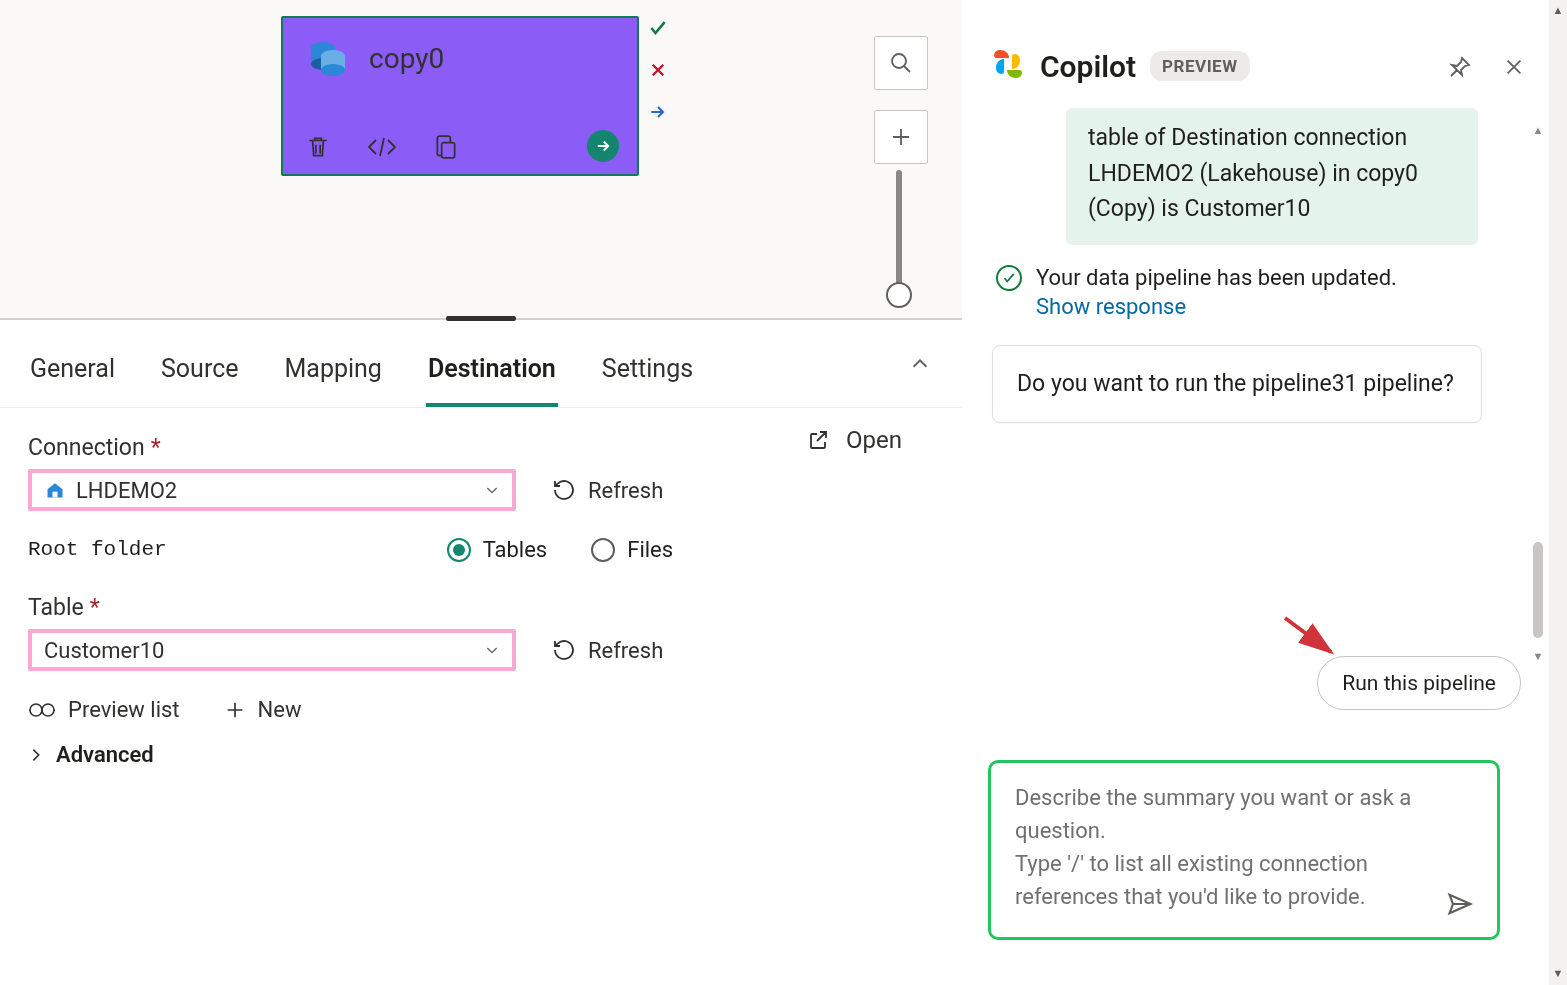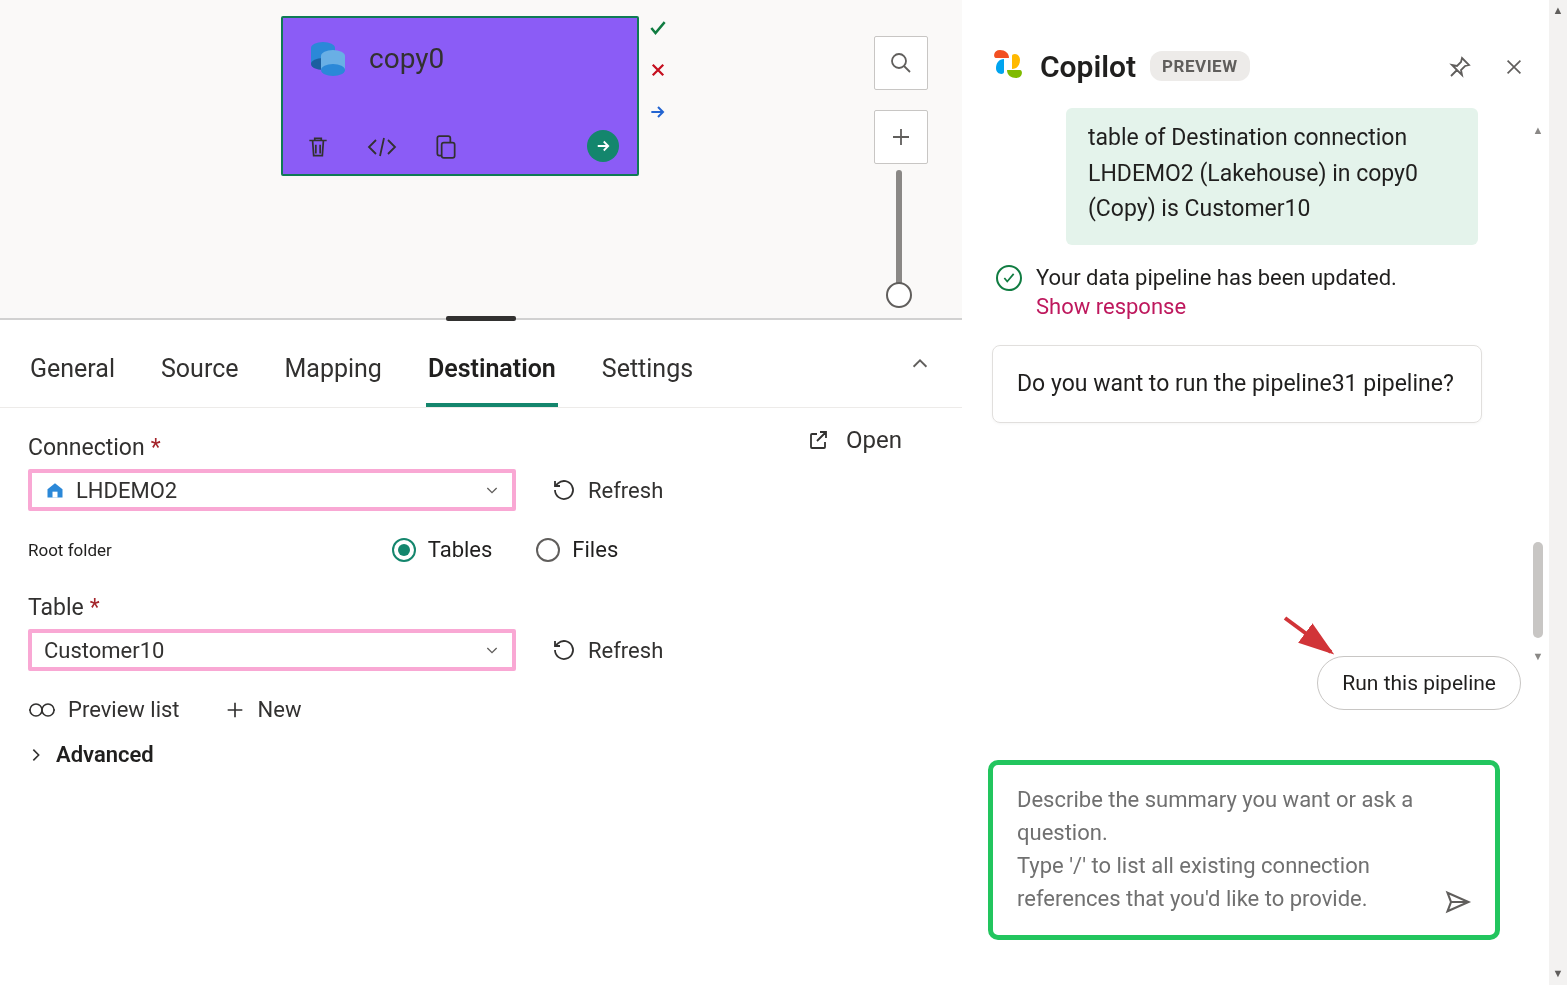--- a/index.html
+++ b/index.html
@@ -262,21 +262,21 @@
   }
 
   
   .root-row {
     display: flex;
     align-items: center;
     gap: 80px;
     margin-top: 10px;
     margin-bottom: 32px;
   }
-  .root-label { font-size: 17px; }
+  .root-label { font-size: 21px; font-family: Liberation Mono, monospace; }
   .radio-group {
     display: flex;
     gap: 44px;
     margin-left: 200px;
   }
   .radio {
     display: inline-flex;
     align-items: center;
     gap: 12px;
     font-size: 22px;
@@ -386,21 +386,21 @@
     border: 2px solid #107c41;
     border-radius: 50%;
     color: #107c41;
     display: inline-flex;
     align-items: center;
     justify-content: center;
     font-size: 15px;
     font-weight: bold;
   }
   .status-text { font-size: 22px; }
-  .show-resp { font-size: 22px; color: #be185d; margin-top: 4px; cursor: pointer; }
+  .show-resp { font-size: 22px; color: #0369a1; margin-top: 4px; cursor: pointer; }
 
   .msg-card {
     margin-top: 26px;
     margin-left: 2px;
     width: 490px;
     border: 1px solid #e1dfdd;
     border-radius: 8px;
     padding: 20px 24px;
     font-size: 23px;
     line-height: 1.55;
@@ -426,21 +426,21 @@
     height: 50px;
     pointer-events: none;
   }
 
   .cp-input {
     position: absolute;
     left: 988px;
     top: 760px;
     width: 512px;
     height: 180px;
-    border: 5px solid #22c55e;
+    border: 3px solid #22c55e;
     border-radius: 10px;
     padding: 18px 60px 18px 24px;
   }
   .cp-input .ph {
     color: #707070;
     font-size: 22px;
     line-height: 1.5;
     white-space: pre-line;
   }
   .send-btn {

